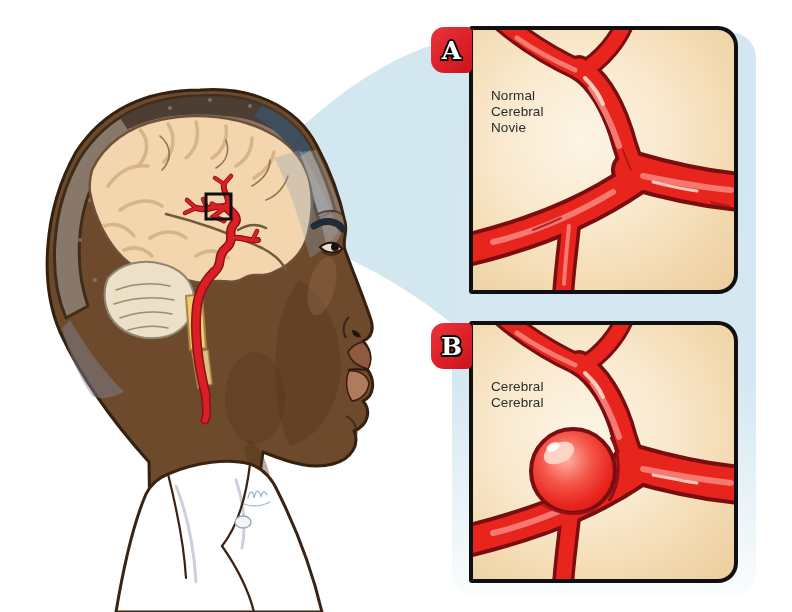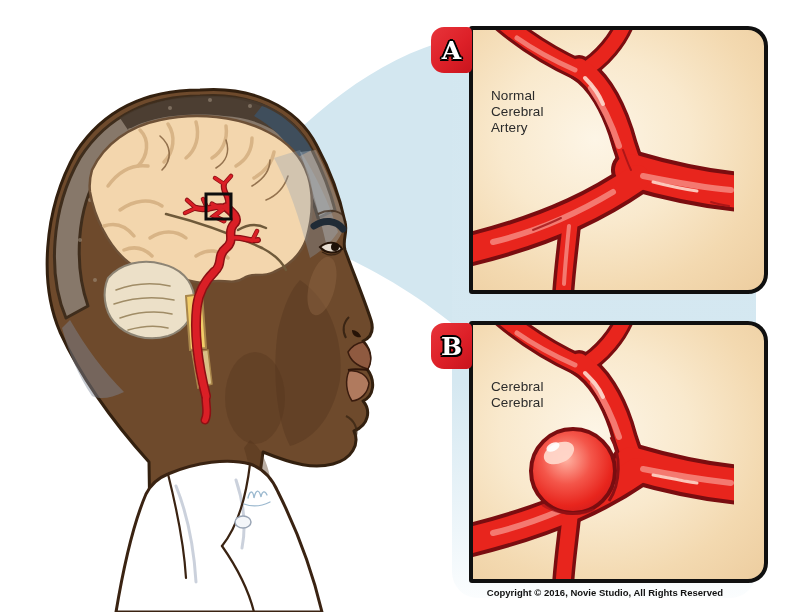--- a/index.html
+++ b/index.html
@@ -6,21 +6,20 @@
   #stage{
     position:relative;width:792px;height:612px;background:#ffffff;
     overflow:hidden;font-family:"Liberation Sans",sans-serif;
   }
   #scene{position:absolute;left:0;top:0;z-index:1;}
   .panel{
     position:absolute;border:4px solid #101010;z-index:3;
     border-radius:3px 20px 20px 3px;
     background:radial-gradient(ellipse at 42% 42%, #fdf5e6 0%, #f9e9cd 40%, #f3d9b0 72%, #edcd9f 100%);
     overflow:hidden;
-    padding-left:30px;
   }
   #panelA{left:469px;top:26px;width:261px;height:260px;}
   #panelB{left:469px;top:321px;width:261px;height:254px;}
   .panel svg{position:absolute;left:0;top:0;}
   .caption{
     position:absolute;left:18px;color:#2b2b2b;font-size:13.5px;line-height:16px;
     font-weight:400;letter-spacing:.1px;z-index:4;
   }
   #capA{top:58px;}
   #capB{top:54px;}
@@ -254,21 +253,21 @@
         <g stroke="#a01317" stroke-width="2" opacity="0.8">
           <path d="M 150 120 C 153 128 155 134 158 140"></path>
           <path d="M 60 200 C 70 196 80 192 88 188"></path>
           <path d="M 238 172 C 244 174 250 175 256 176"></path>
         </g>
       </g>
     </svg>
     <div id="capA" class="caption">
       <span>Normal</span>
       <span>Cerebral</span>
-      <span>Artery</span>
+      <span>Novie</span>
     </div>
   </div>
 
   <div id="panelB" class="panel">
     <svg width="261" height="254" viewBox="0 0 261 254" preserveAspectRatio="none">
       <defs>
         <radialGradient id="gSac" cx="0.42" cy="0.36" r="0.85">
           <stop offset="0" stop-color="#ffb3a3"></stop>
           <stop offset="0.35" stop-color="#f4564a"></stop>
           <stop offset="0.65" stop-color="#e8251d"></stop>
@@ -314,14 +313,13 @@
     </svg>
     <div id="capB" class="caption">
       <span>Cerebral</span>
       <span>Cerebral</span>
     </div>
   </div>
 
   <div id="badgeA" class="badge">A</div>
   <div id="badgeB" class="badge">B</div>
 
-  <div id="copyright">Copyright © 2016, Novie Studio, All Rights Reserved</div>
 </div>
 
 </body></html>

